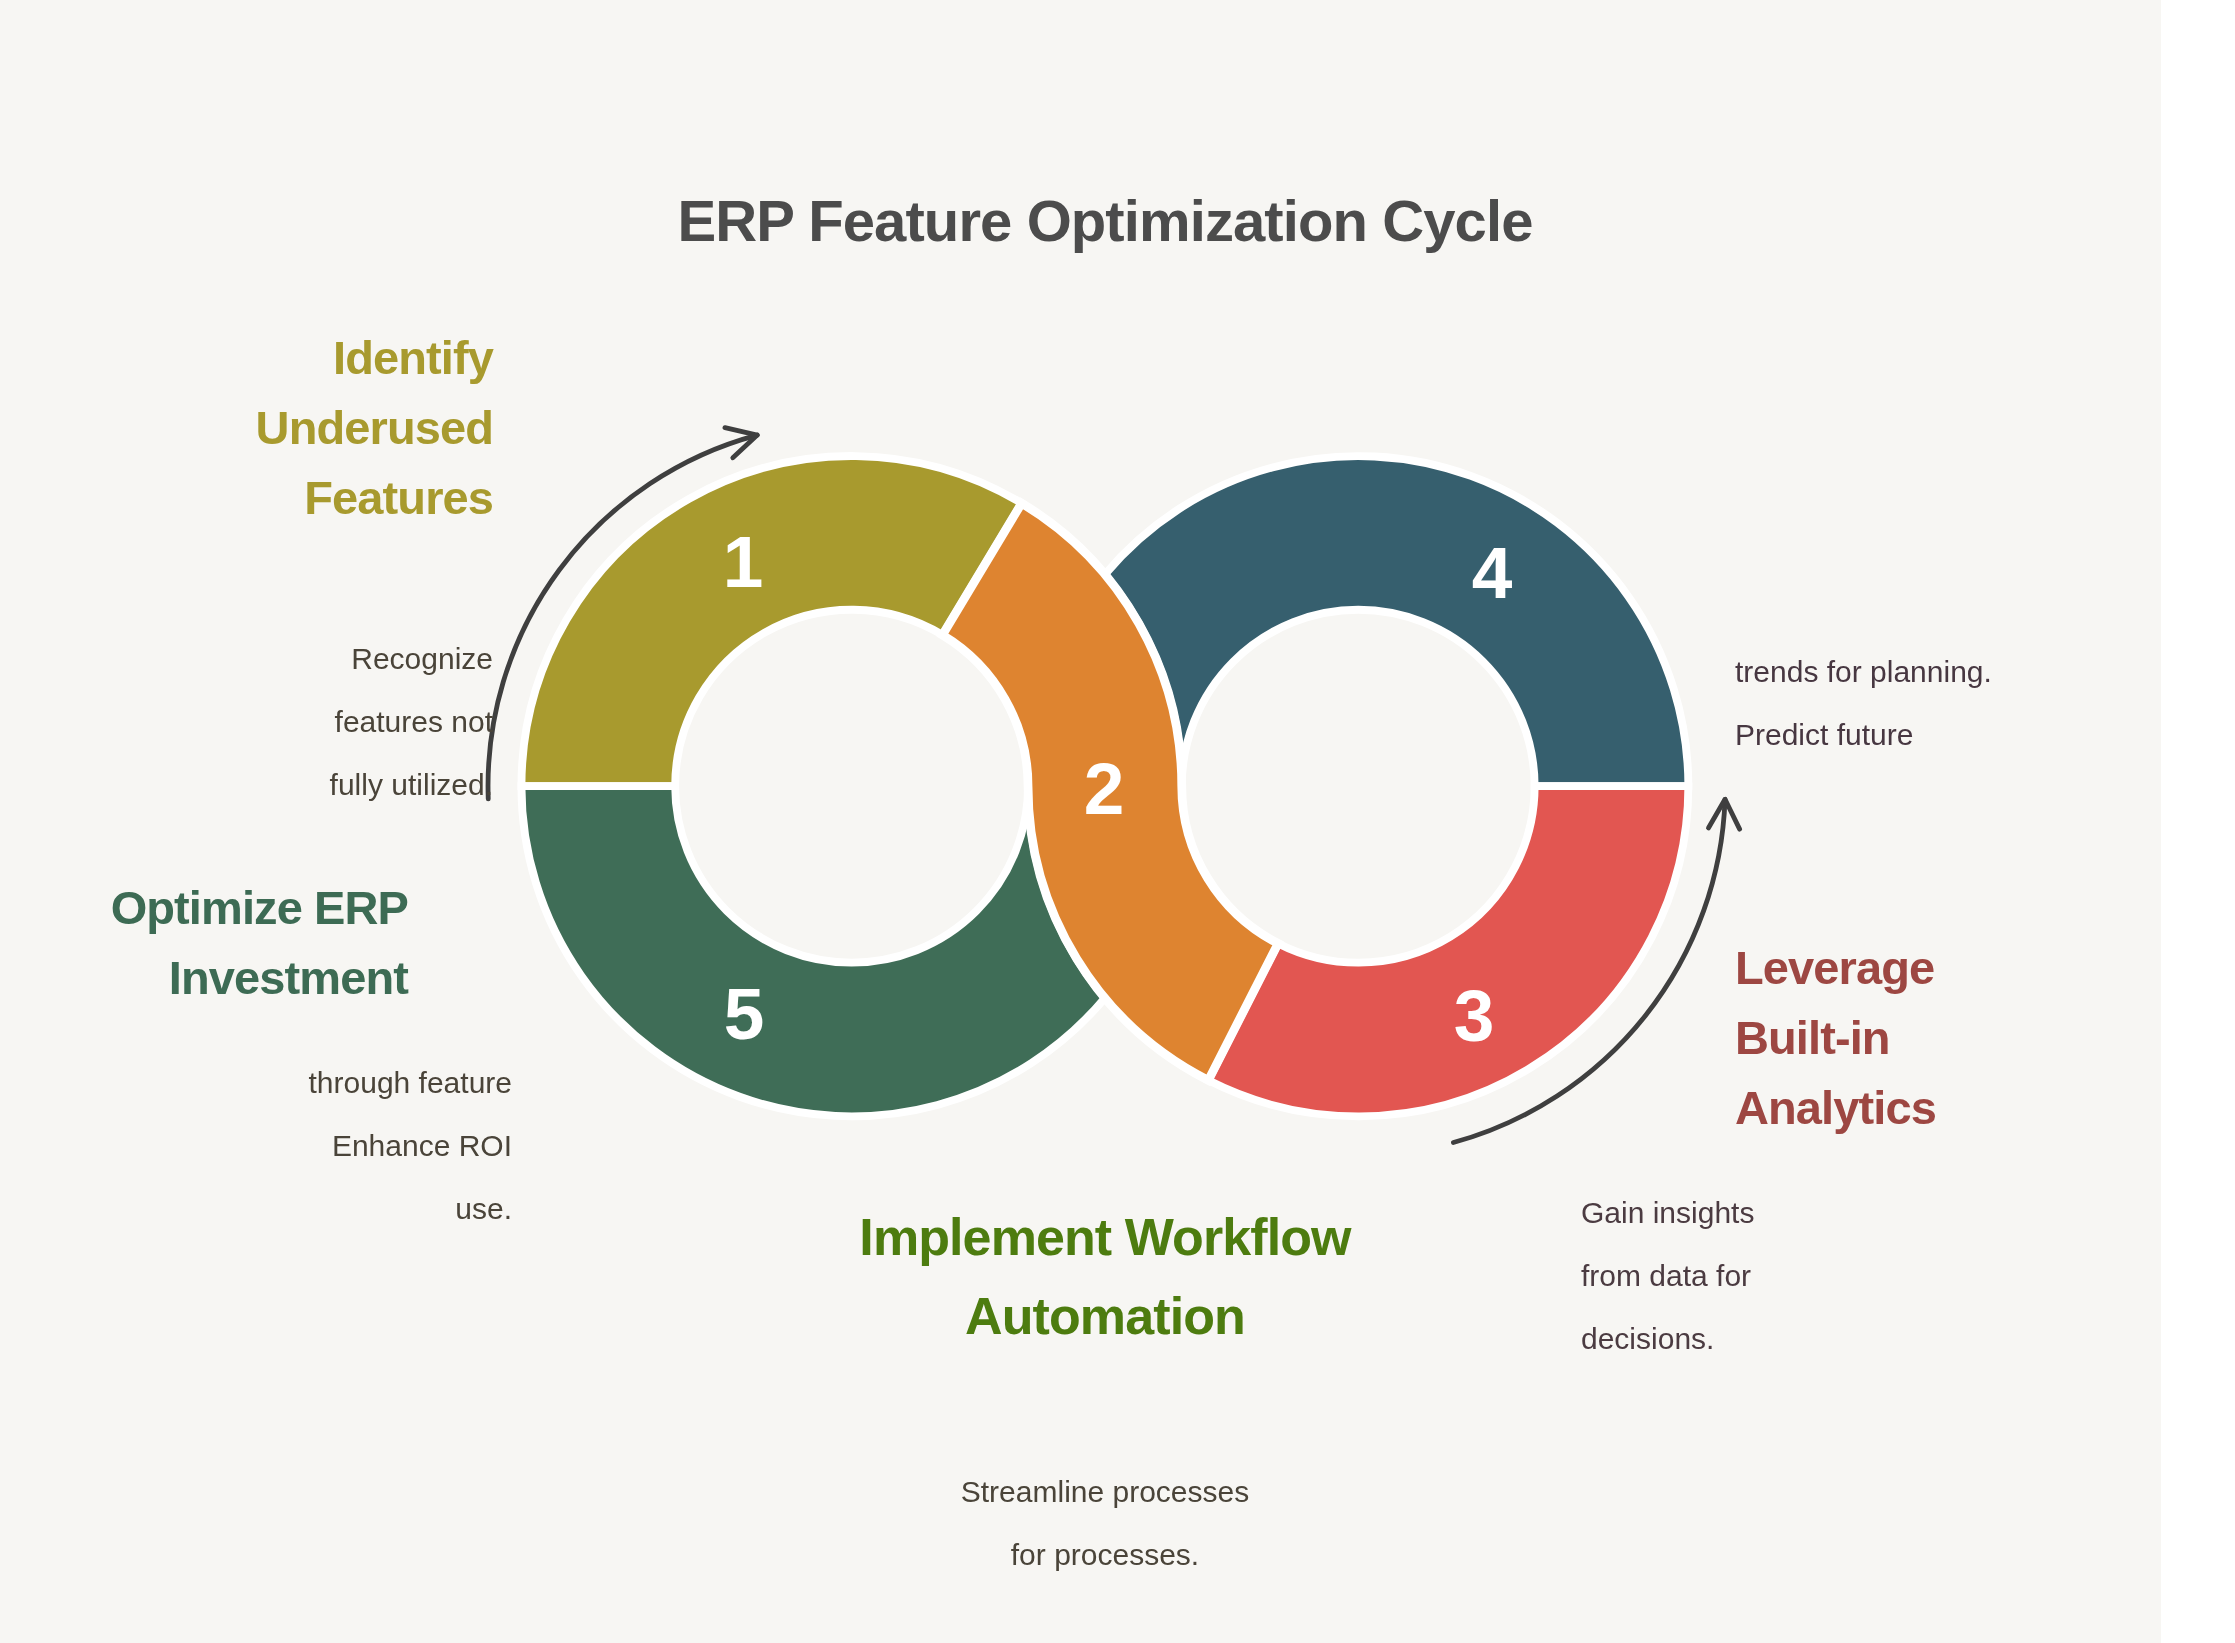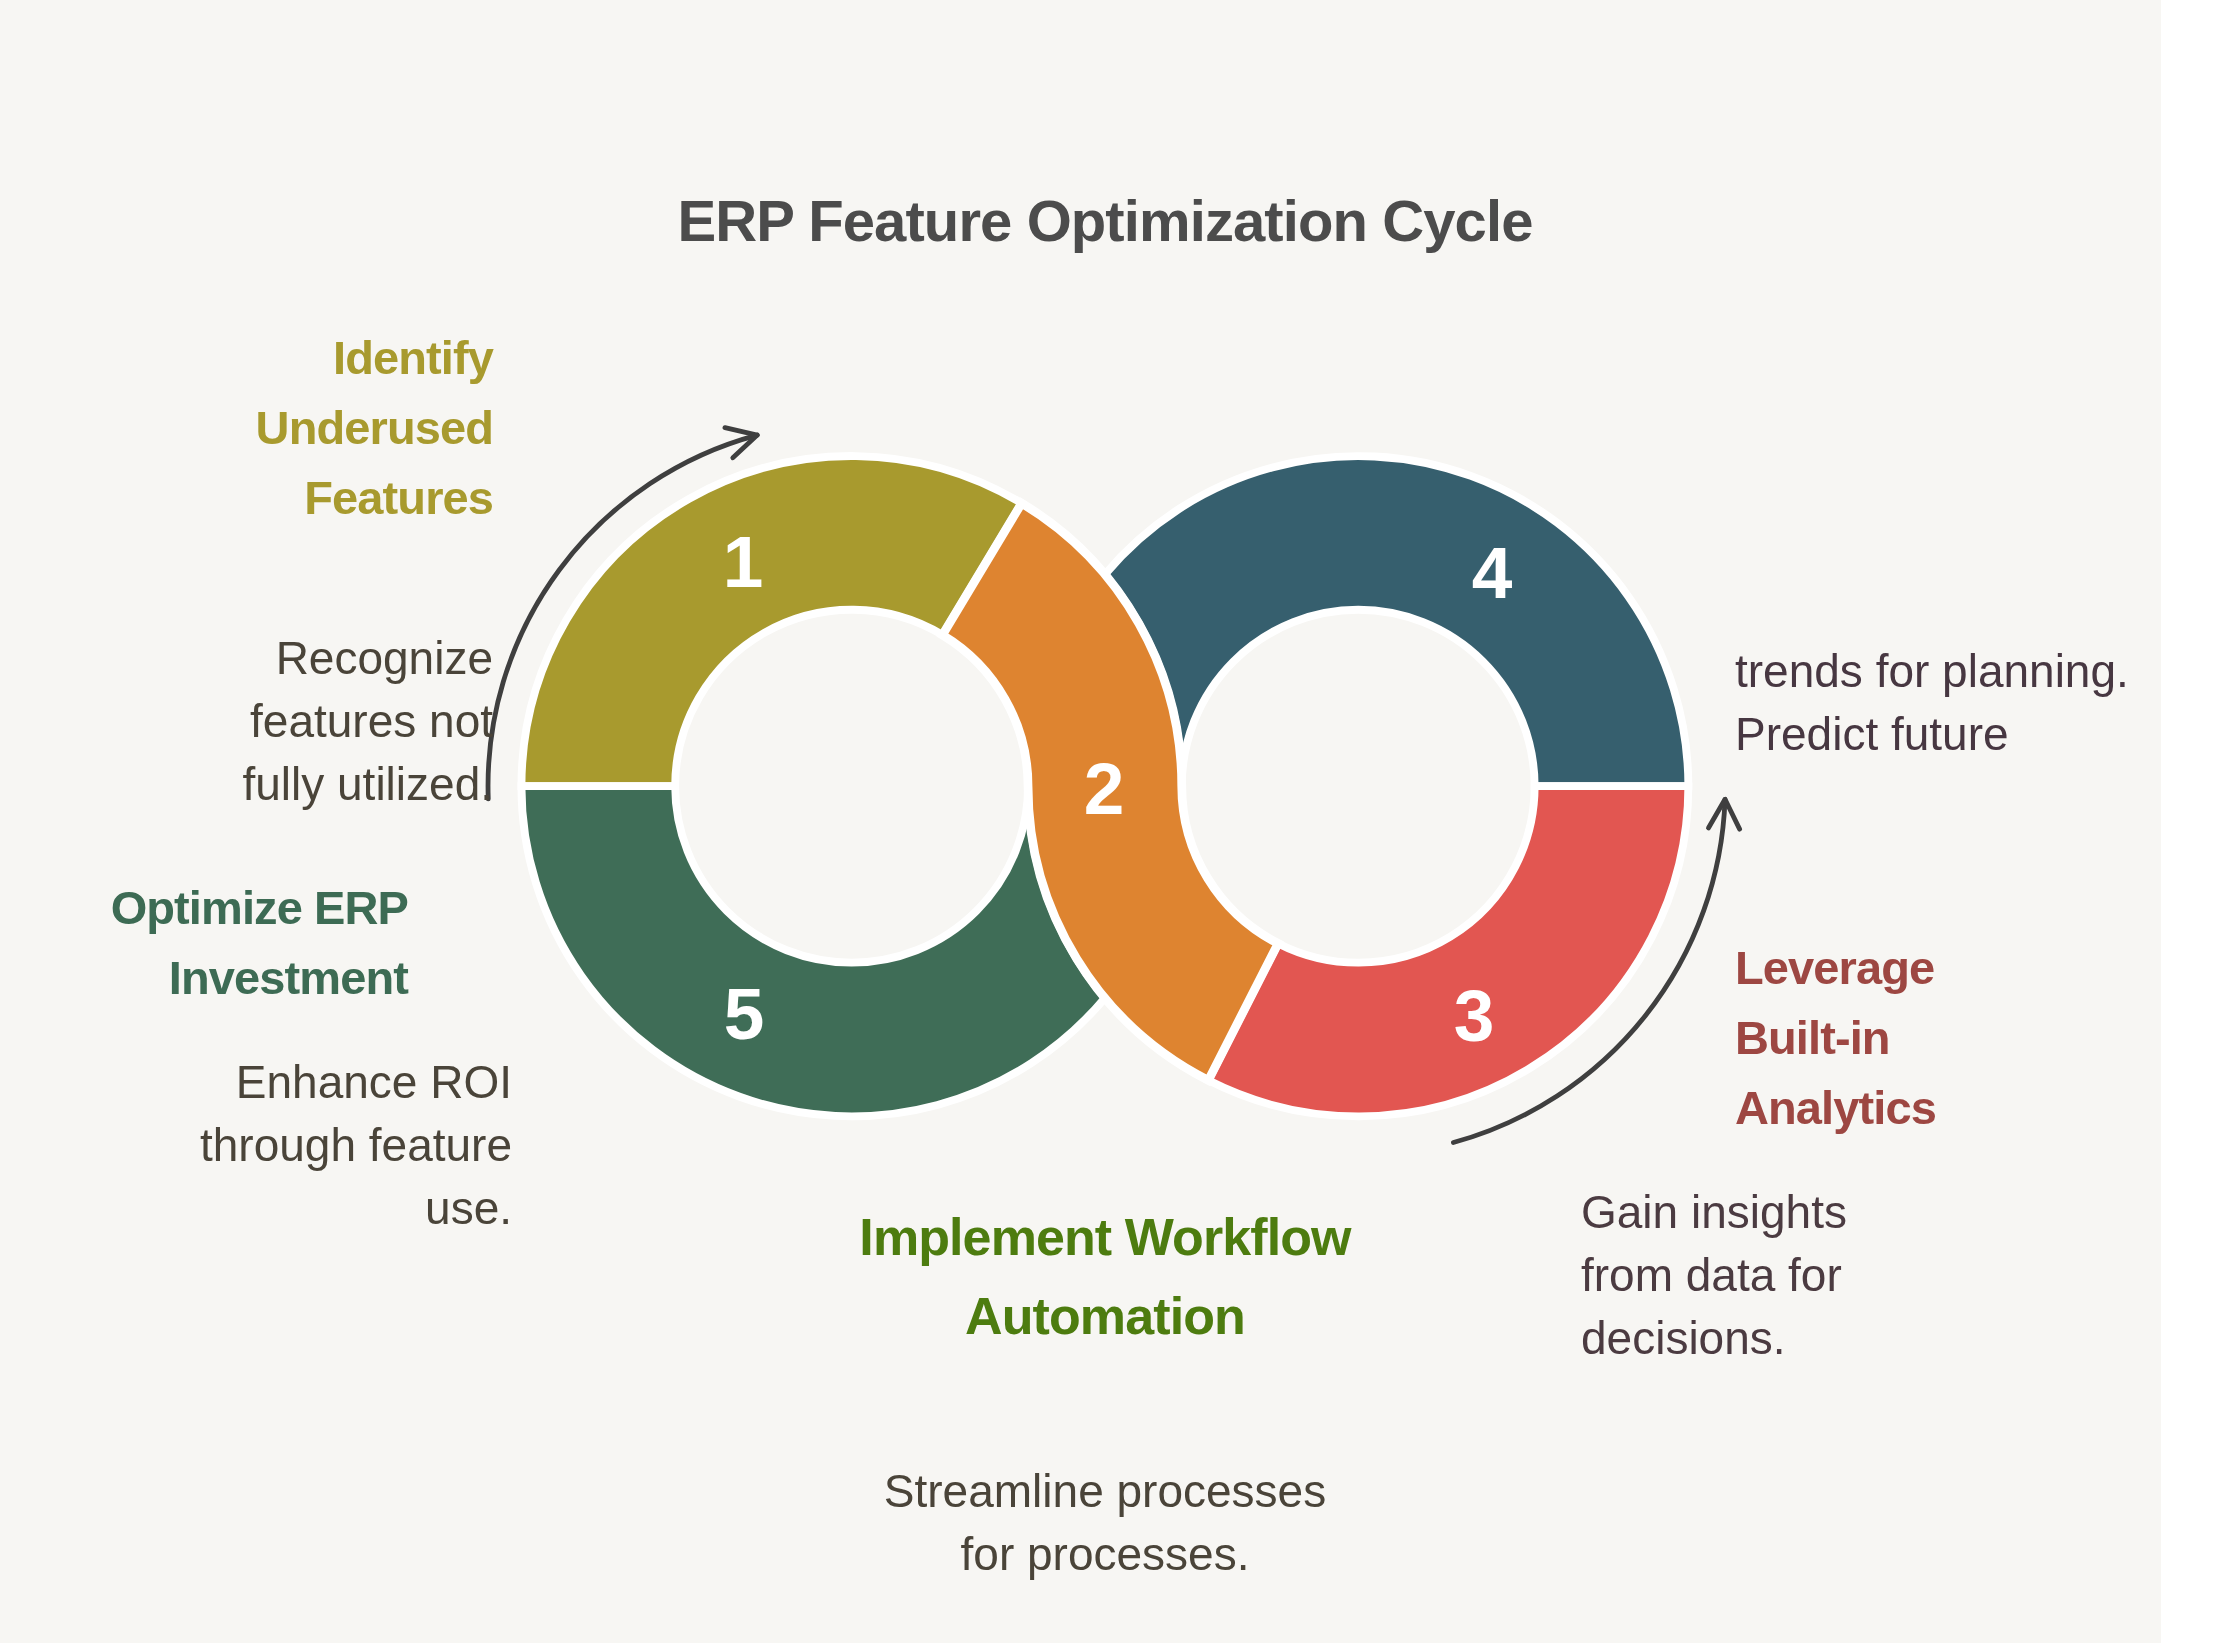--- a/index.html
+++ b/index.html
@@ -3,21 +3,21 @@
 <meta charset="utf-8">
 <style>
   html,body{margin:0;padding:0;}
   body{font-family:"Liberation Sans","DejaVu Sans",sans-serif;}
   .stage{position:relative;width:2161px;height:1644px;overflow:hidden;}
   .stage svg{position:absolute;left:0;top:0;}
   .page-title{position:absolute;top:187px;left:1105px;transform:translateX(-50%);
     font-size:58px;font-weight:bold;letter-spacing:-0.9px;white-space:nowrap;}
   .lbl{position:absolute;font-weight:bold;font-size:47px;line-height:70px;letter-spacing:-0.9px;}
   .lbl-big{font-size:52px;line-height:79px;}
-  .desc{position:absolute;font-size:46px;line-height:63px;}
+  .desc{position:absolute;font-size:30px;line-height:63px;}
   .r{text-align:right;}
   .c{transform:translateX(-50%);text-align:center;}
   .num{position:absolute;font-weight:bold;font-size:73px;transform:translate(-50%,-50%);}
   .ln{display:block;}
 </style>
 </head>
 <body>
 
 <div class="stage" style="background: rgb(247, 246, 243);">
 
@@ -61,22 +61,22 @@
     <span class="ln">Recognize</span>
     <span class="ln">features not</span>
     <span class="ln">fully utilized.</span>
   </div>
 
   <div class="lbl r" style="right: 1753px; top: 873px; color: rgb(61, 107, 84);">
     <span class="ln">Optimize ERP</span>
     <span class="ln">Investment</span>
   </div>
   <div class="desc r" style="right: 1649px; top: 1051px; color: rgb(74, 68, 57);">
+    <span class="ln">through feature</span>
     <span class="ln">Enhance ROI</span>
-    <span class="ln">through feature</span>
     <span class="ln">use.</span>
   </div>
 
   <div class="desc" style="left: 1735px; top: 640px; color: rgb(71, 55, 65);">
     <span class="ln">trends for planning.</span>
     <span class="ln">Predict future</span>
   </div>
 
   <div class="lbl" style="left: 1735px; top: 933px; color: rgb(157, 71, 66);">
     <span class="ln">Leverage</span>

